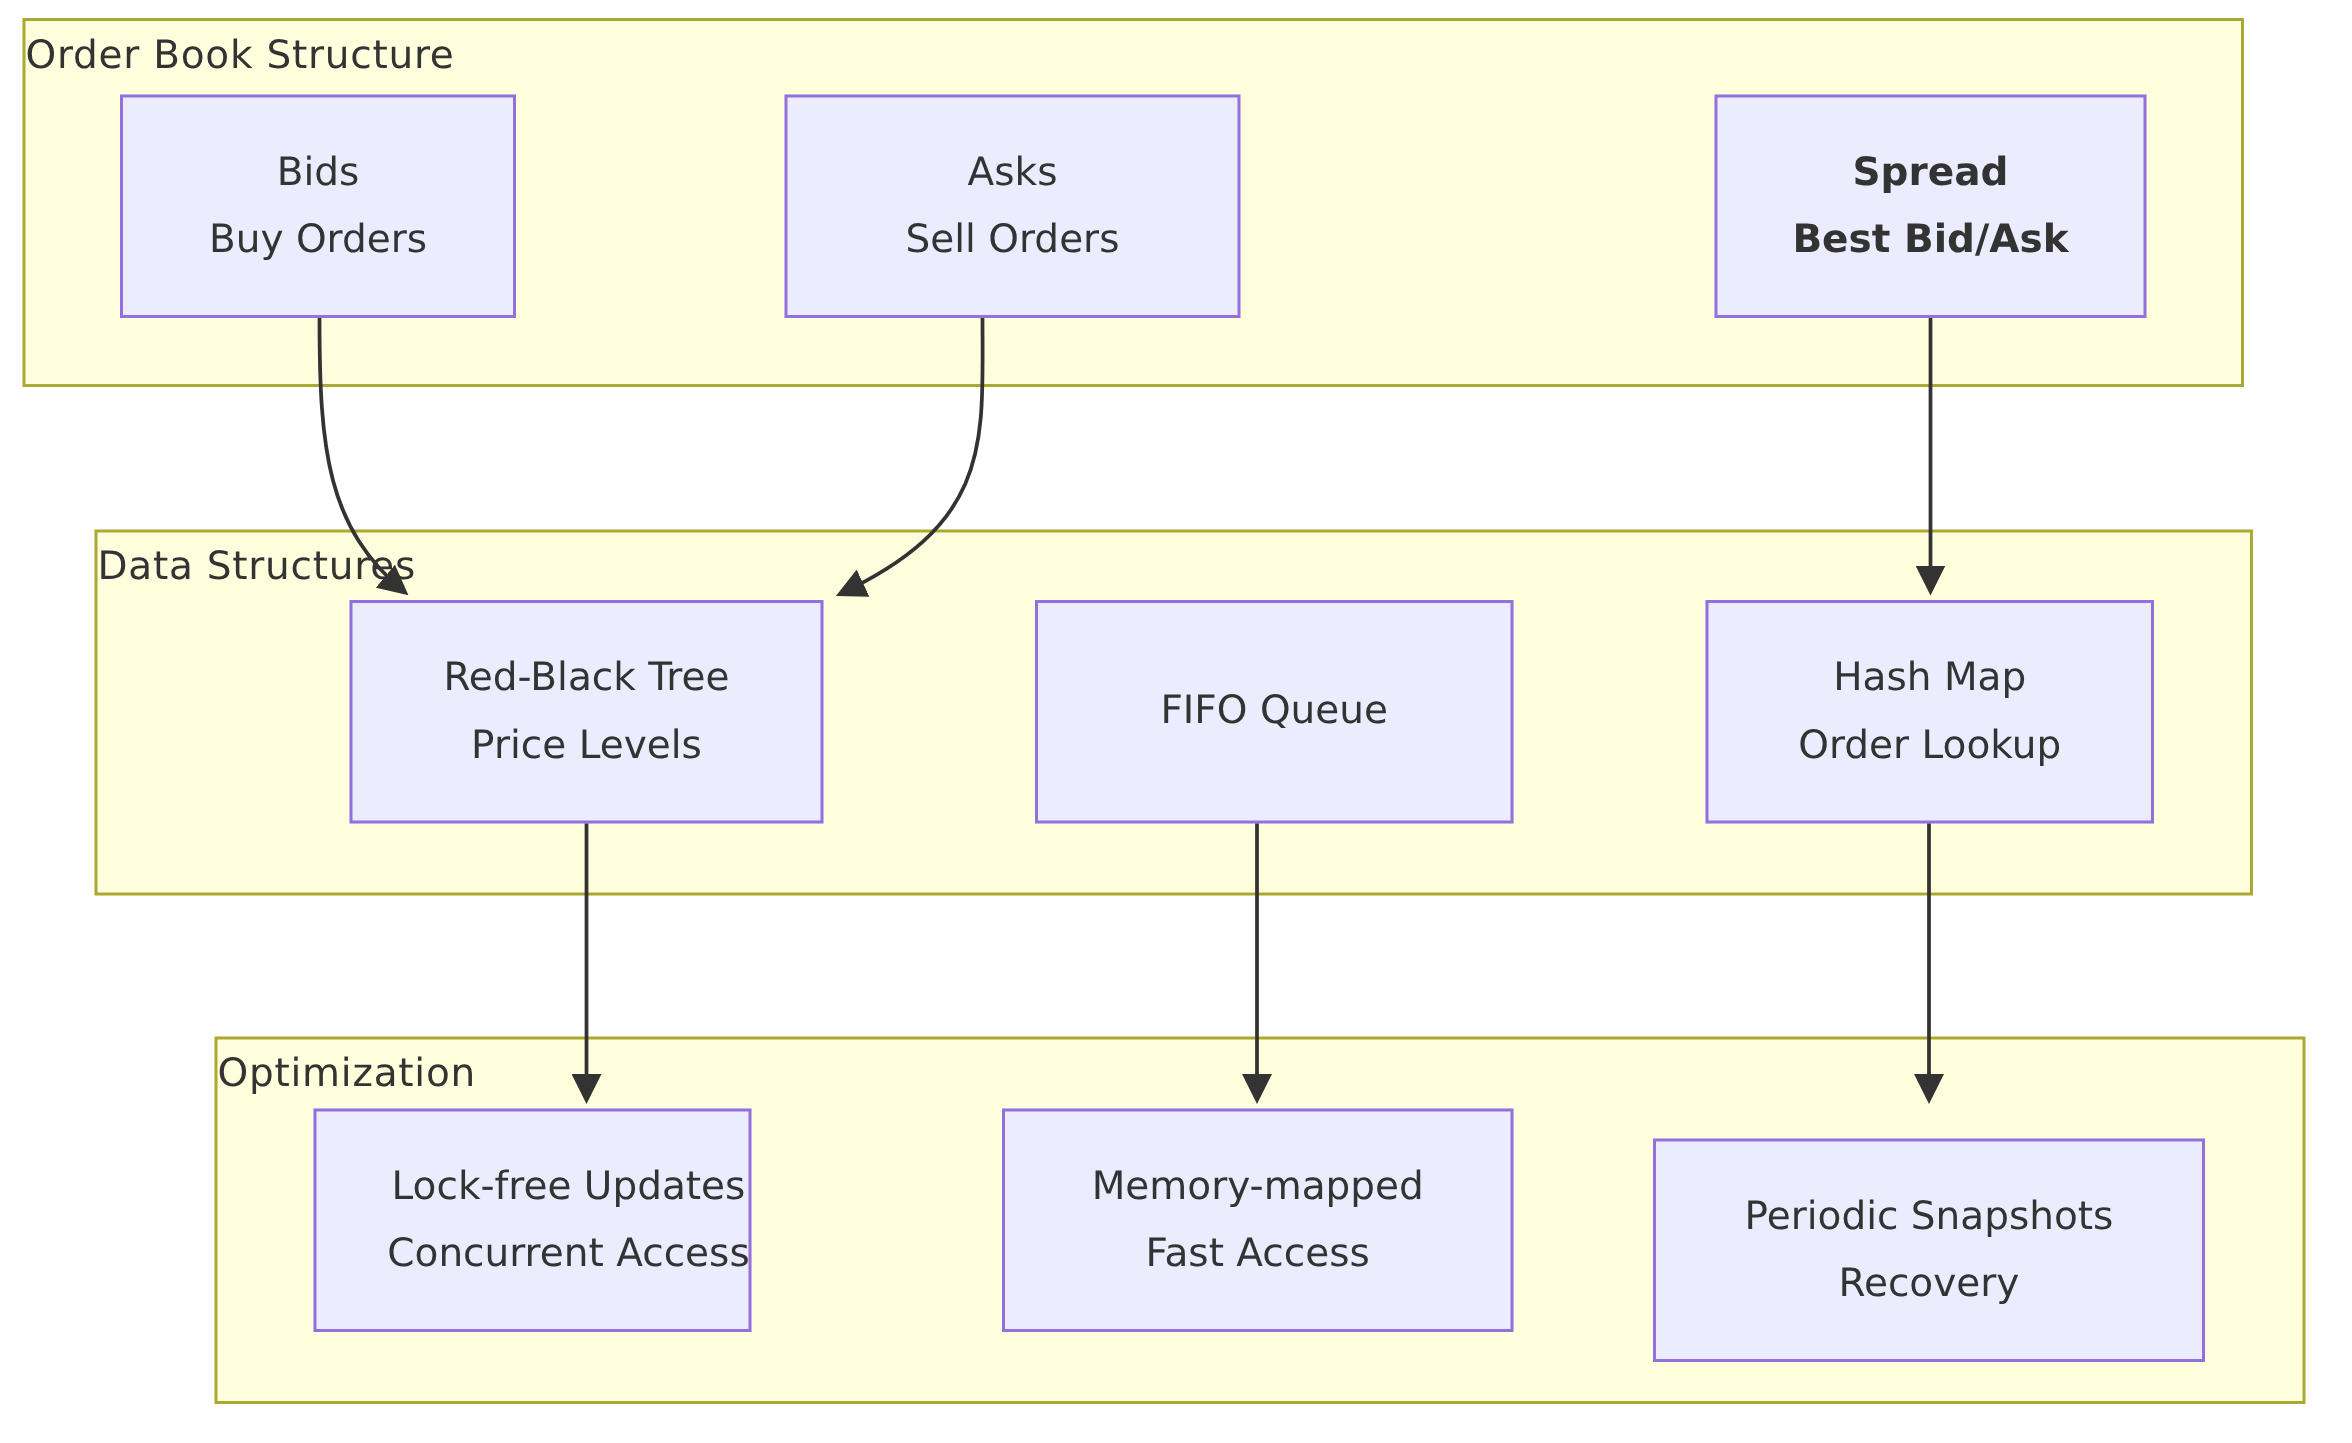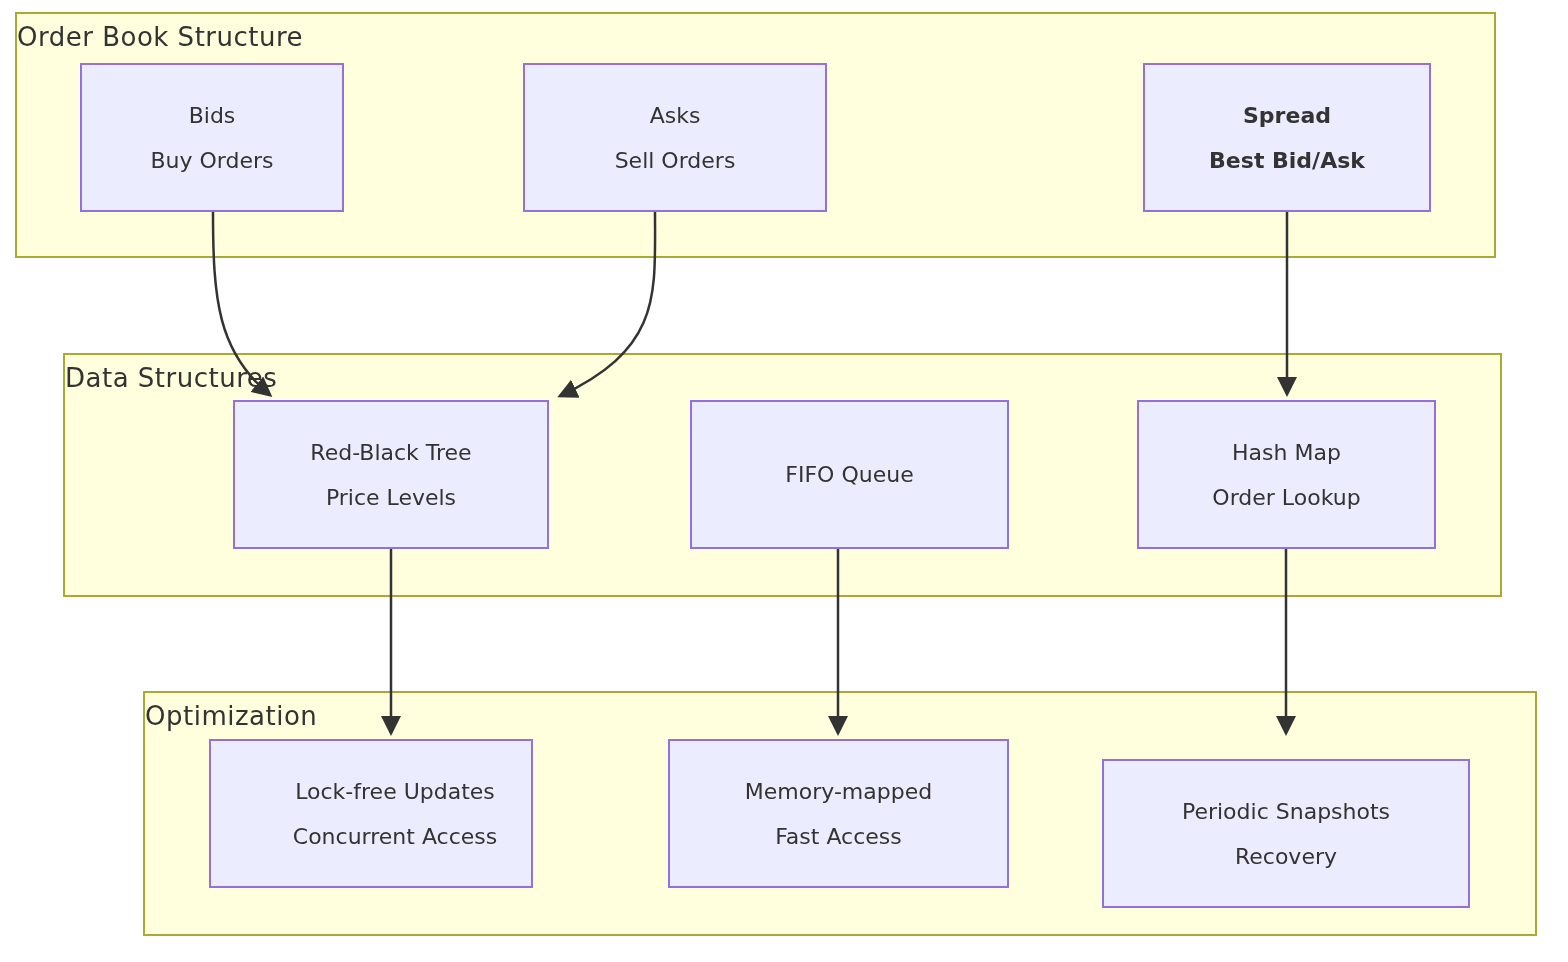--- a/index.html
+++ b/index.html
@@ -40,21 +40,21 @@
     box-sizing: border-box;
     z-index: 2;
     display: flex;
     flex-direction: column;
     align-items: center;
     justify-content: center;
     text-align: center;
   }
   .node-line {
     display: block;
-    font-size: 22px;
+    font-size: 26px;
     line-height: 45px;
     color: #333333;
     white-space: nowrap;
     text-align: right;
   }
   .edges {
     position: absolute;
     top: 0;
     left: 0;
     z-index: 10;
@@ -105,21 +105,21 @@
 
   <div class="node" style="left:679px; top:400px; width:319px; height:149px;margin-left:11px;">
     <span class="node-line">FIFO Queue</span>
   </div>
 
   <div class="node" style="left:1137px; top:400px; width:299px; height:149px;">
     <span class="node-line">Hash Map</span>
     <span class="node-line">Order Lookup</span>
   </div>
 
-  <div class="node" style="left:209px; top:739px; width:324px; height:149px;padding-left:48px;">
+  <div class="node" style="left:209px; top:739px; width:292px; height:149px;padding-left:48px;">
     <span class="node-line">Lock-free Updates</span>
     <span class="node-line">Concurrent Access</span>
   </div>
 
   <div class="node" style="left:668px; top:739px; width:341px; height:149px;">
     <span class="node-line">Memory-mapped</span>
     <span class="node-line">Fast Access</span>
   </div>
 
   <div class="node" style="left:1102px; top:739px; width:368px; height:149px;margin-top:20px;">

